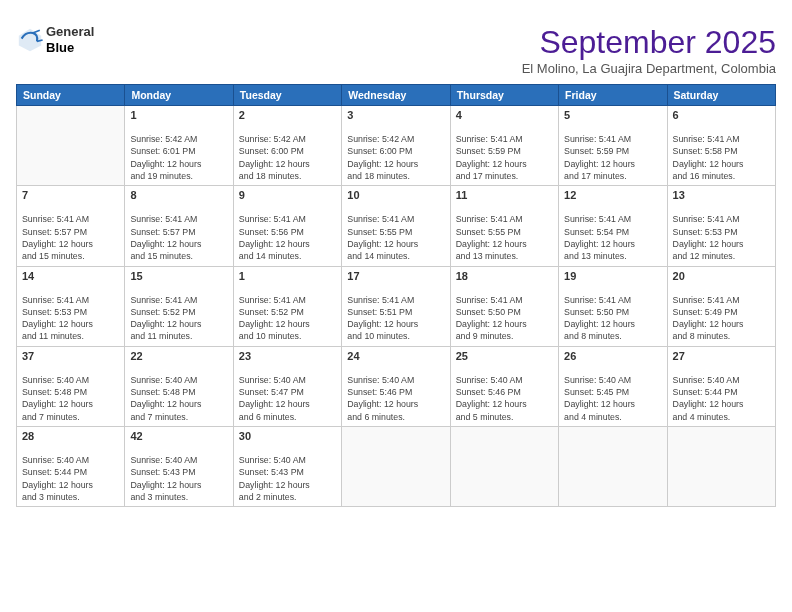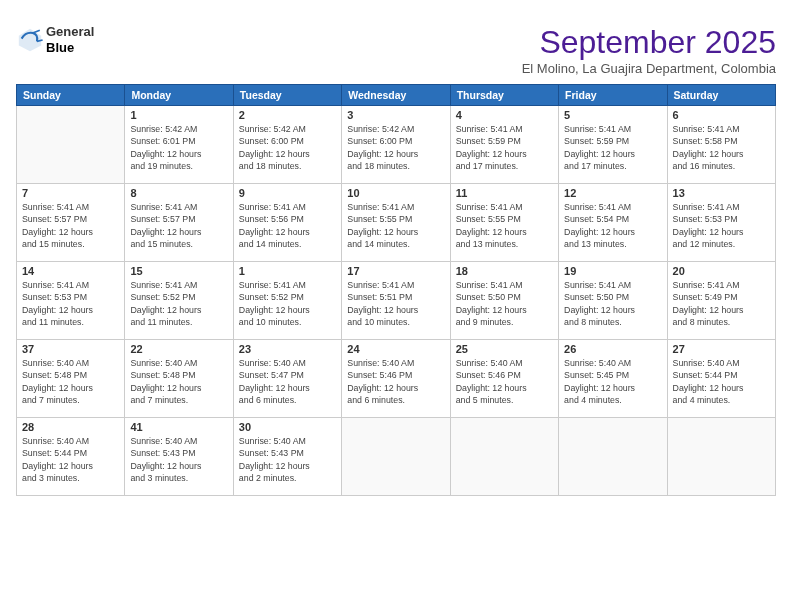--- a/index.html
+++ b/index.html
@@ -76,20 +76,21 @@
     .day-number {
       font-size: 11px;
       font-weight: bold;
       color: #333;
       margin-bottom: 2px;
     }
     .day-info {
       color: #444;
       font-size: 8.8px;
       line-height: 1.4;
+      margin-top: 12px;
     }
     .week-row td {
       background: #fff;
     }
     .week-row td.empty {
       background: #f9f9f9;
     }
   </style>
 </head>
 <body>
@@ -327,21 +328,21 @@
         </tr>
         <tr class="week-row">
           <td>
             <div class="day-number">28</div>
             <div class="day-info" style="white-space: pre-line;">Sunrise: 5:40 AM
 Sunset: 5:44 PM
 Daylight: 12 hours
 and 3 minutes.</div>
           </td>
           <td>
-            <div class="day-number">41</div>
+            <div class="day-number">42</div>
             <div class="day-info" style="white-space: pre-line;">Sunrise: 5:40 AM
 Sunset: 5:43 PM
 Daylight: 12 hours
 and 3 minutes.</div>
           </td>
           <td>
             <div class="day-number">30</div>
             <div class="day-info" style="white-space: pre-line;">Sunrise: 5:40 AM
 Sunset: 5:43 PM
 Daylight: 12 hours

